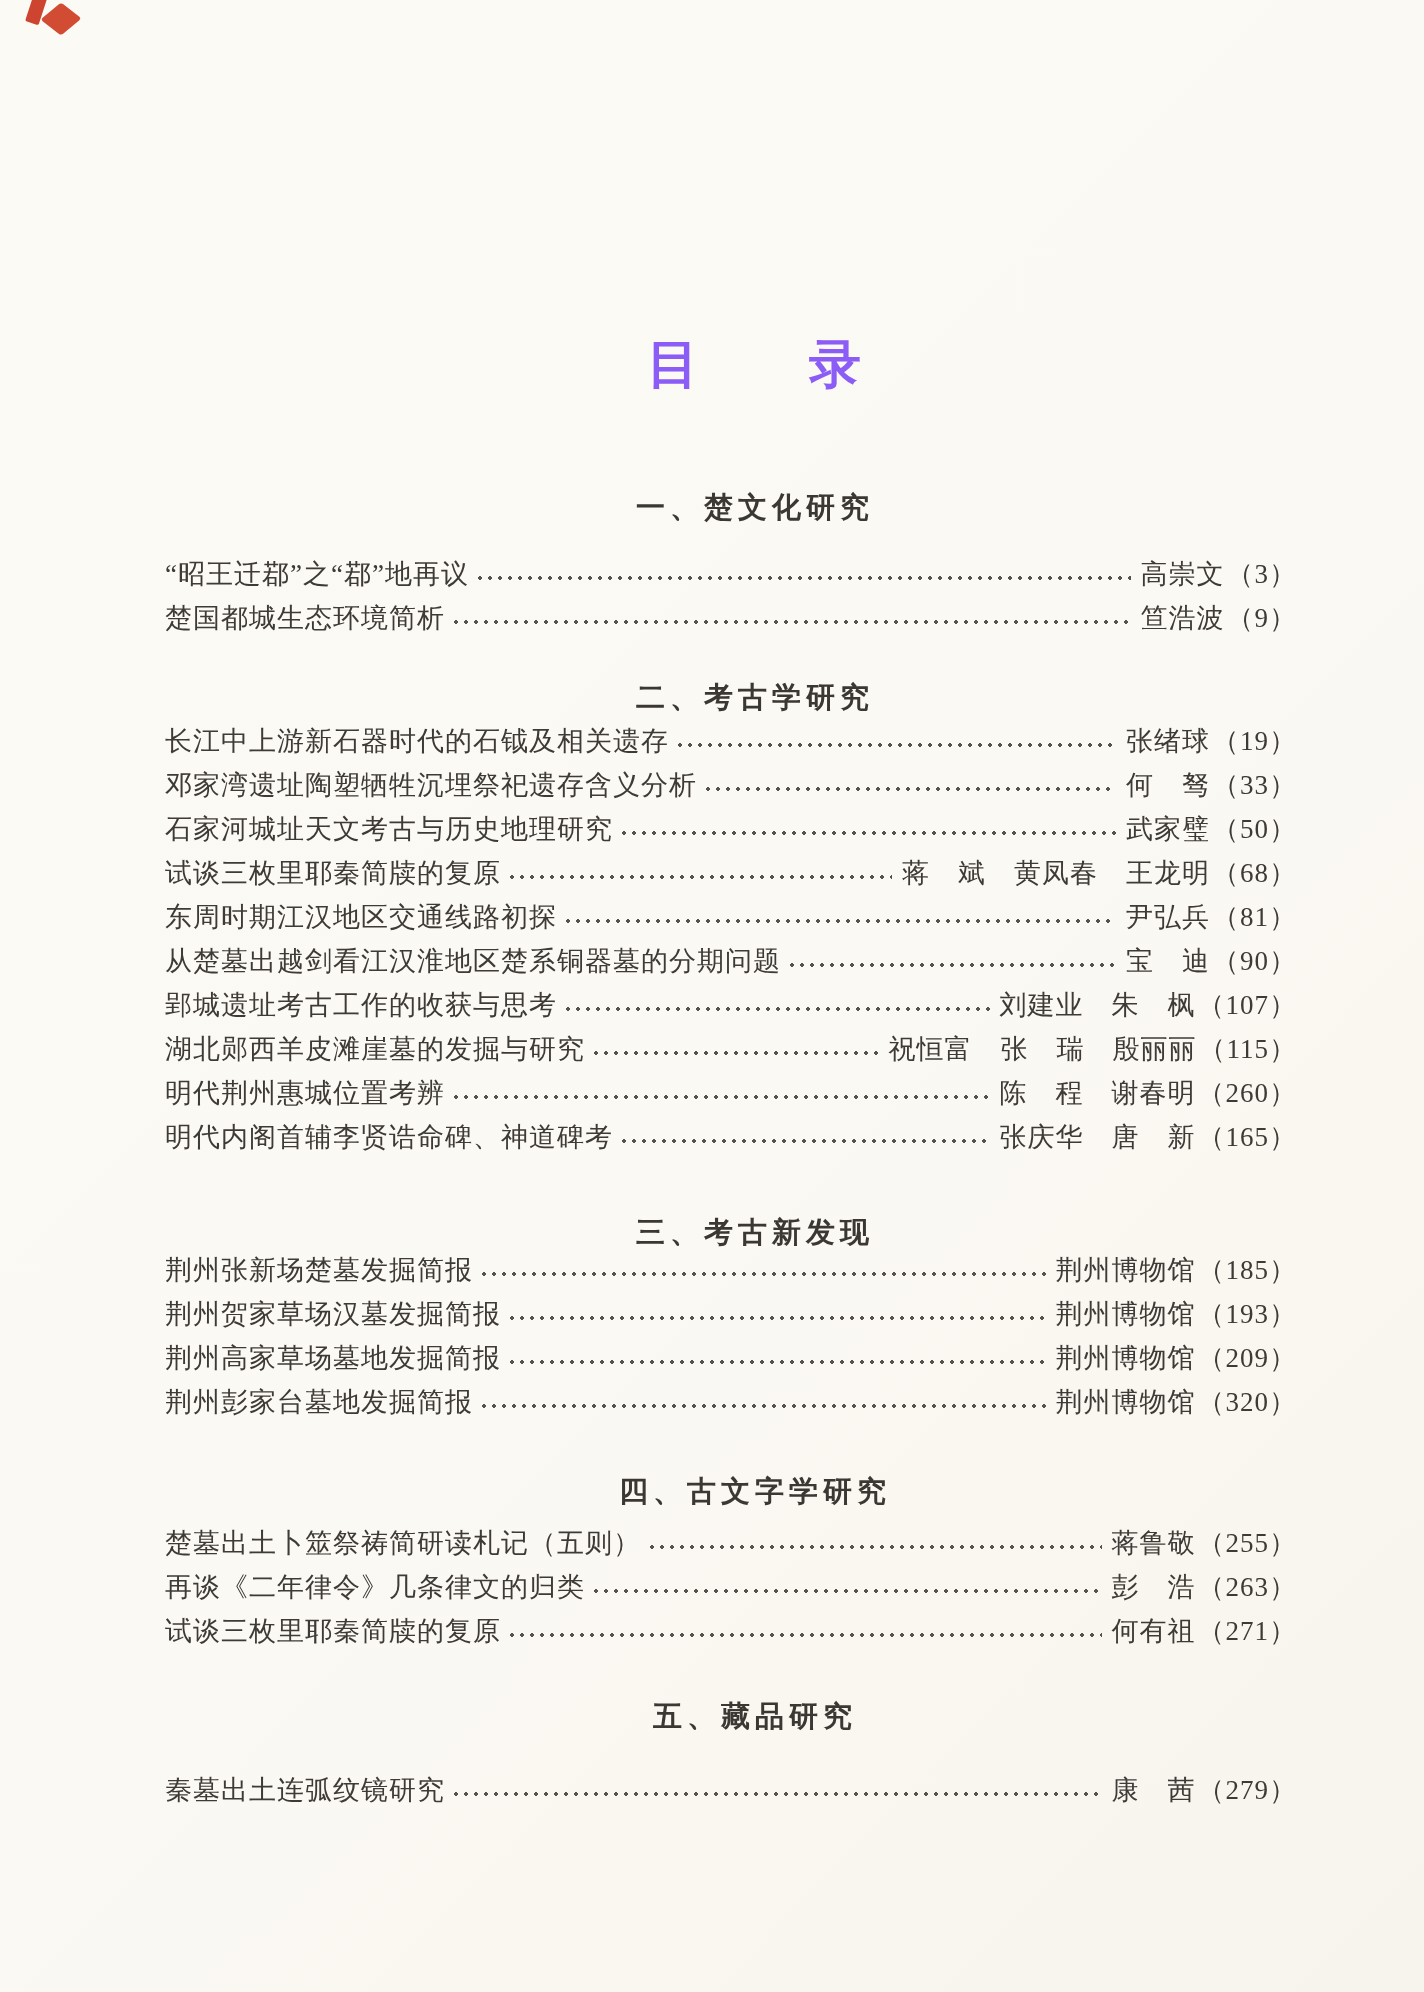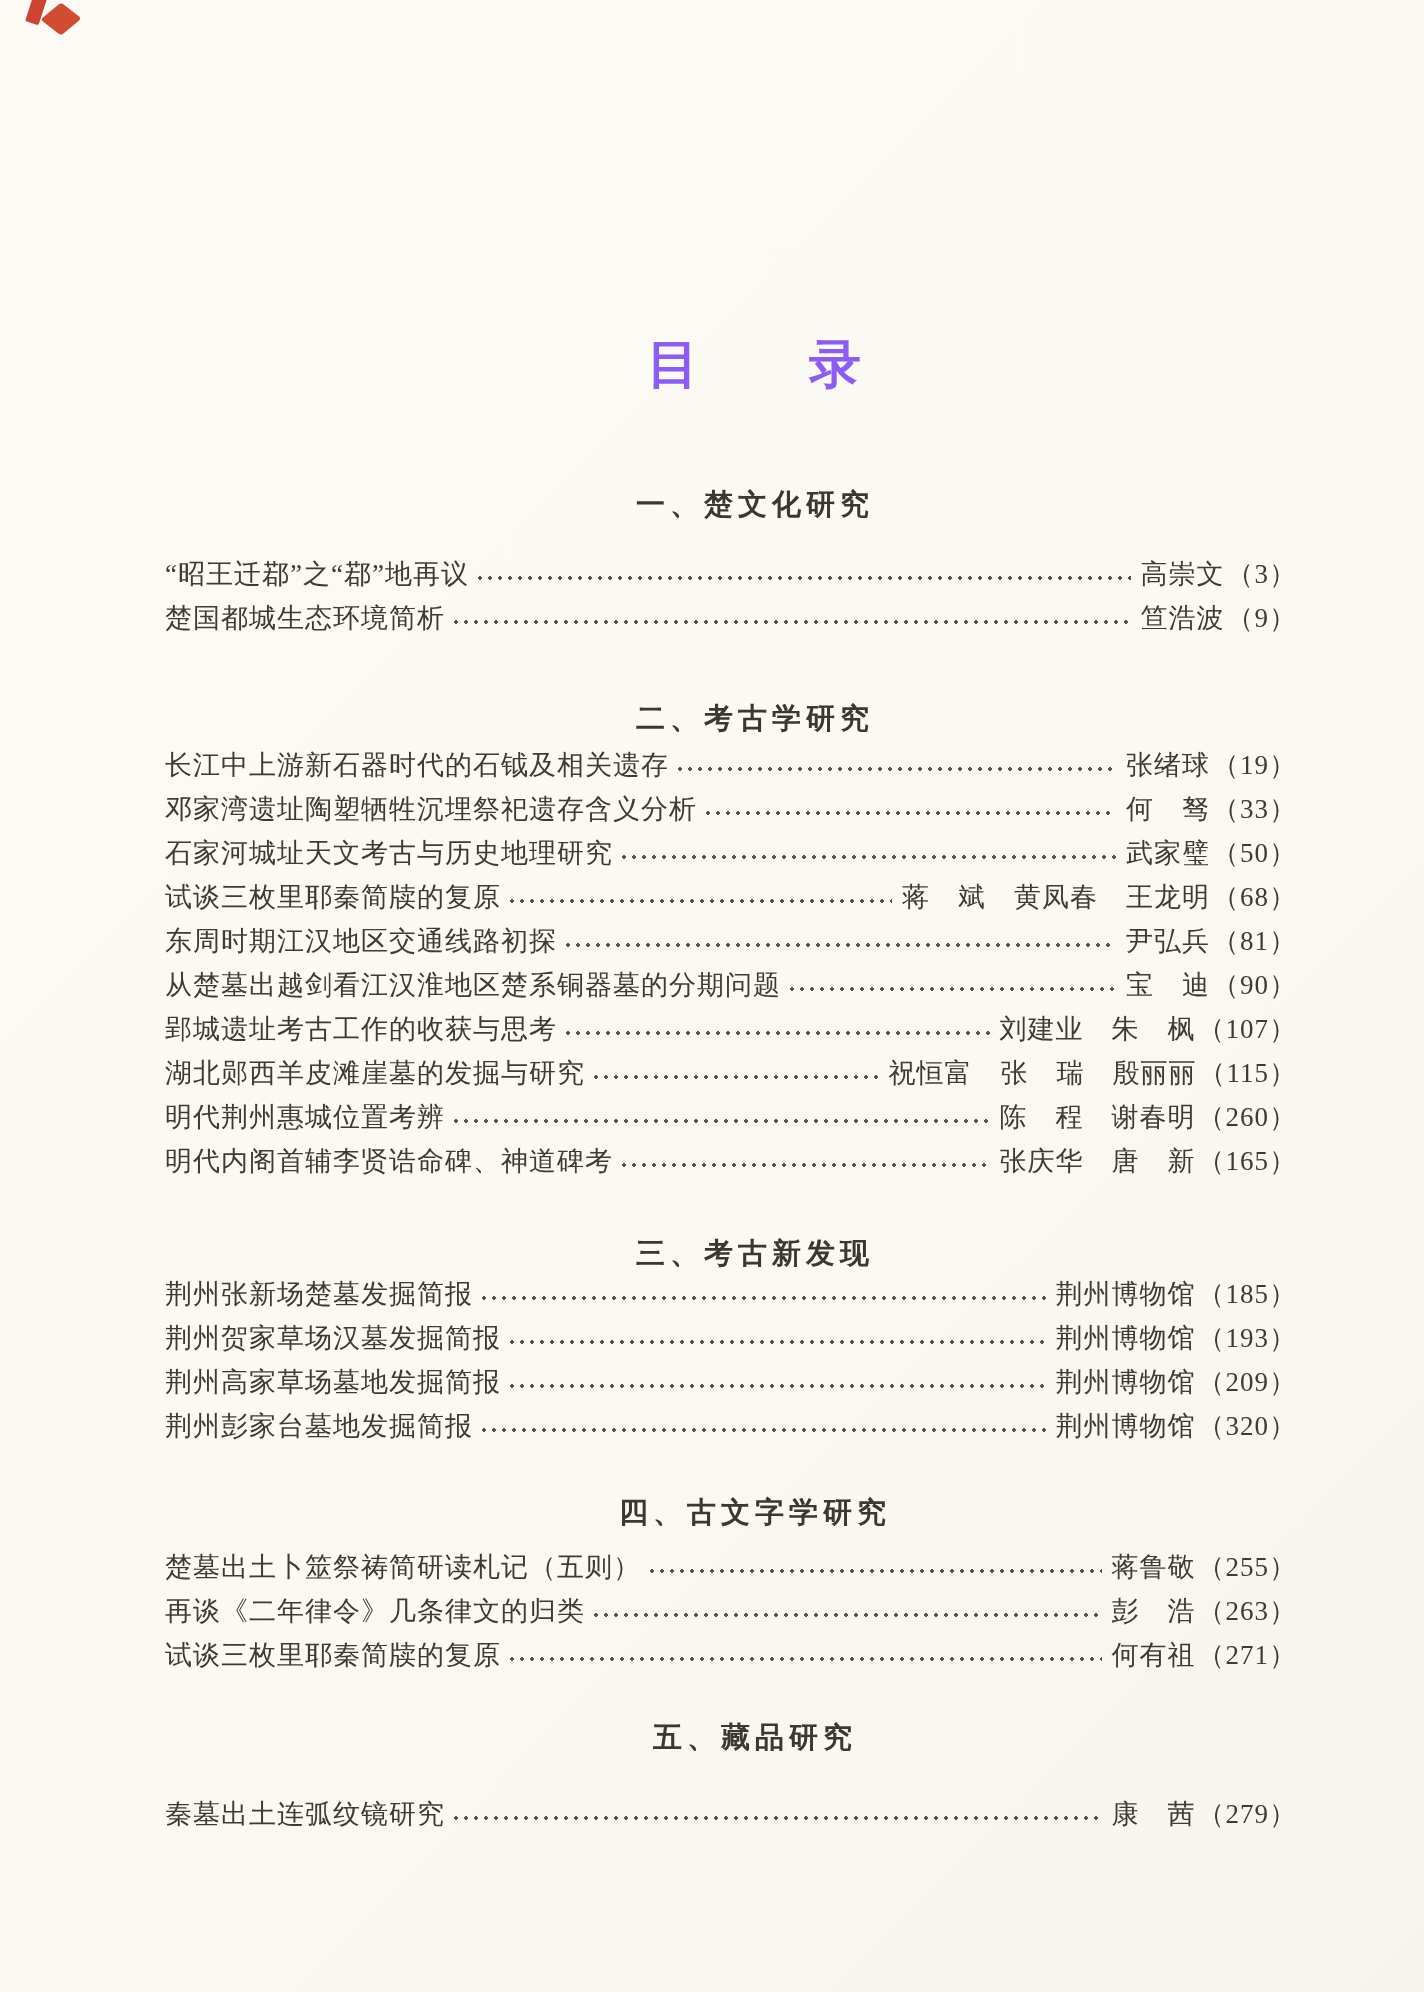--- a/index.html
+++ b/index.html
@@ -43,31 +43,31 @@
     font-size: 52px;
     line-height: 58px;
     height: 58px;
     font-weight: bold;
     color: #8b5cf6;
     letter-spacing: 2px;
   }
   .heading {
     text-align: center;
     padding-left: 48px;
-    font-family: Liberation Mono, monospace;
+    font-family: Liberation Serif, serif;
     font-weight: bold;
     font-size: 29px;
     height: 34px;
     line-height: 34px;
     color: #3b3733;
     letter-spacing: 5px;
   }
   .s1 .heading { margin-top: 96px; }
   .s1 .entries { margin-top: 32px; }
-  .s2 .heading { margin-top: 60px; }
+  .s2 .heading { margin-top: 36px; }
   .s2 .entries { margin-top: 9px; }
   .s3 .heading { margin-top: 52px; }
   .s3 .entries { margin-top: 3px; }
   .s4 .heading { margin-top: 46px; }
   .s4 .entries { margin-top: 17px; }
   .s5 .heading { margin-top: 42px; }
   .s5 .entries { margin-top: 39px; }
   .entry {
     display: flex;
     align-items: flex-start;

